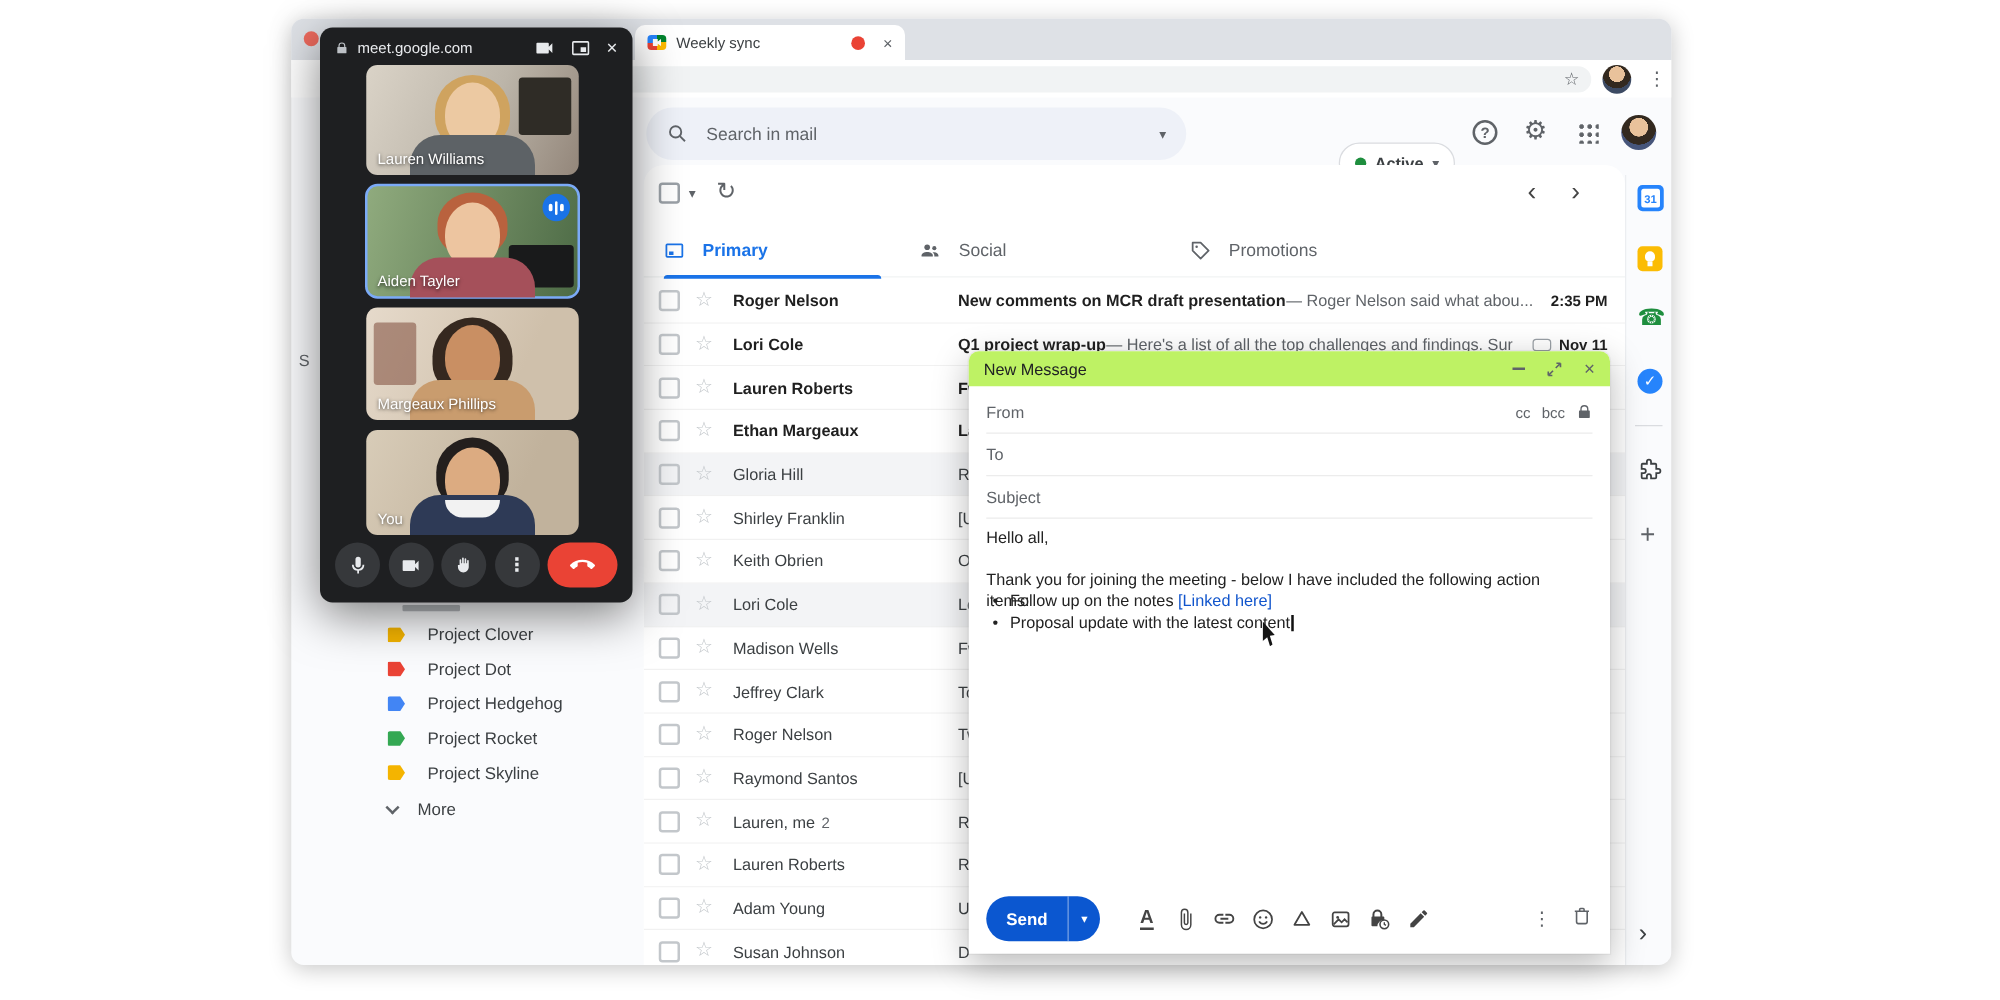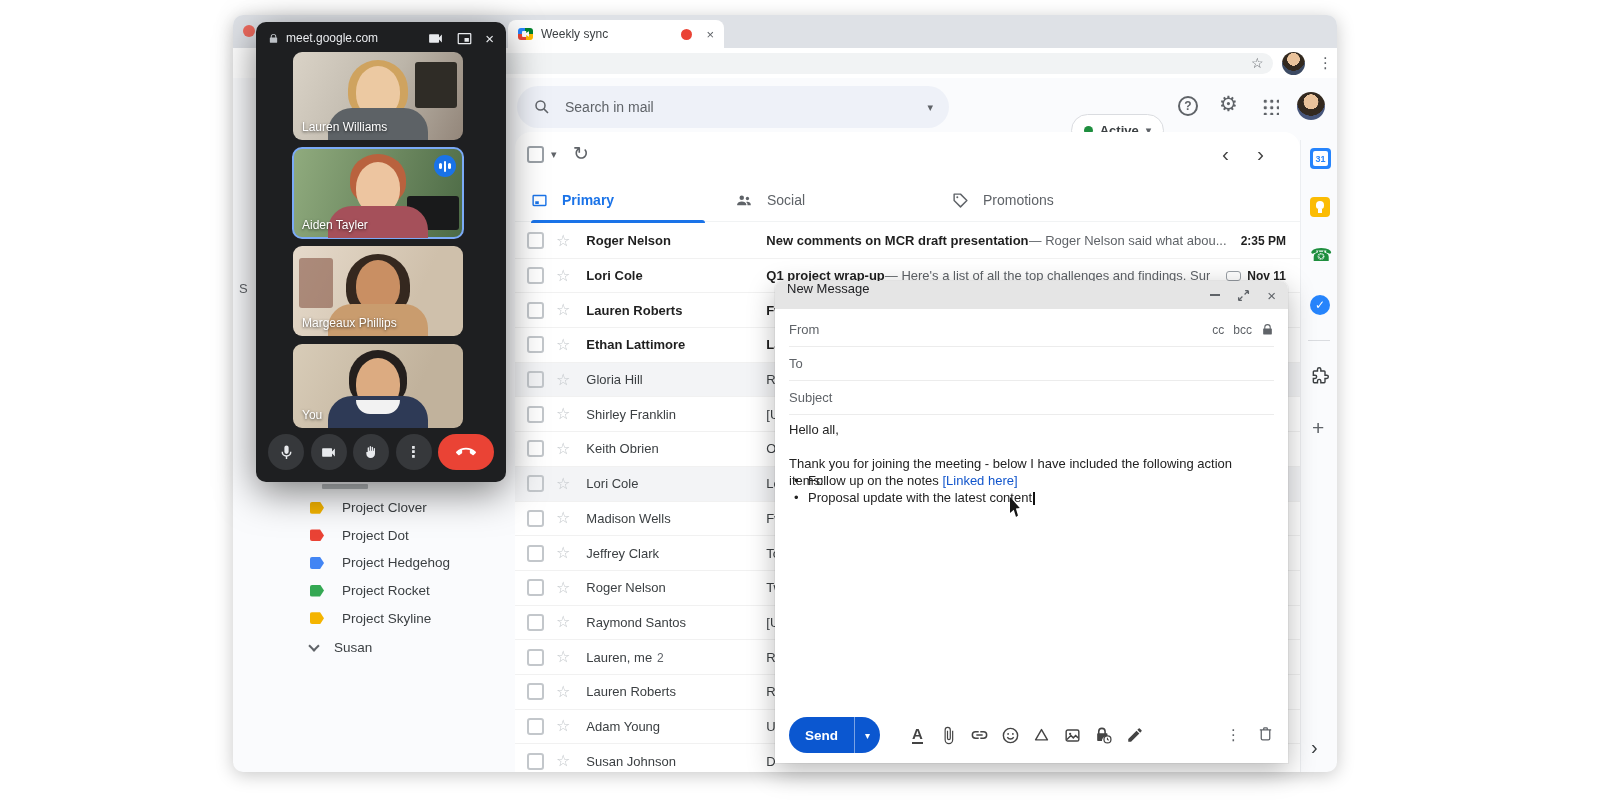--- a/index.html
+++ b/index.html
@@ -101,21 +101,21 @@
   .tasks-ic { top:155px; width:20px; height:20px; border-radius:50%; background:#2684fc; color:#fff; font-size:12px; font-weight:700;
               display:flex; align-items:center; justify-content:center; }
   .rail-div { top:200px; width:22px; height:1px; background:#dadce0; left:7px; }
   .puzzle-ic { top:226px; }
   .plus-ic { top:276px; font-size:21px; color:#5f6368; left:11px; }
   .rail-chev { position:absolute; left:1311px; top:736px; font-size:20px; color:#3c4043; }
 
   
   .compose { position:absolute; left:775px; top:281px; width:513px; height:482px; background:#fff;
              border-radius:8px 8px 0 0; box-shadow:0 8px 28px rgba(0,0,0,.28), 0 0 0 1px rgba(0,0,0,.04); z-index:30; }
-  .c-head { height:28px; background:#e5e5e5; border-radius:8px 8px 0 0; display:flex; padding:0 12px;gap:14px; }
+  .c-head { height:28px; background:#bef264; border-radius:8px 8px 0 0; display:flex; align-items:center; padding:0 12px;gap:14px; }
   .c-title { font-size:13px; color:#202124; flex:1; }
   .c-hicons { display:flex; align-items:center; gap:17px; }
   .min-ic { width:10px; height:2px; background:#5f6368; }
   .c-close { font-size:15px; color:#5f6368; line-height:1; }
   .c-field { position:relative; height:34px; margin:0 14px; border-bottom:1px solid #ececec; display:flex; align-items:center; }
   .c-field .flabel { font-size:13px; color:#5f6368; }
   .cc-group { margin-left:auto; display:flex; align-items:center; gap:9px; font-size:12px; color:#5f6368; }
   .c-body { position:absolute; left:14px; top:140px; width:480px; font-size:13px; color:#222; line-height:17px; }
   .c-line2 { position:absolute; top:34px; }
   .c-bullets { position:absolute; top:51px; left:5px; }
@@ -289,21 +289,21 @@
     <span class="star">☆</span>
     <span class="sender">Lauren Roberts</span>
     <span class="subjwrap">
           <span class="subj">Fw</span>
         </span>
 
   </div>
       <div class="erow unread">
     <div class="cb"></div>
     <span class="star">☆</span>
-    <span class="sender">Ethan Lattimore</span>
+    <span class="sender">Ethan Margeaux</span>
     <span class="subjwrap">
           <span class="subj">La</span>
         </span>
 
   </div>
       <div class="erow shaded">
     <div class="cb"></div>
     <span class="star">☆</span>
     <span class="sender">Gloria Hill</span>
     <span class="subjwrap">
@@ -431,21 +431,21 @@
     <span class="ltag" style="background: rgb(52, 168, 83);"></span>
     <span class="lname">Project Rocket</span>
   </div>
       <div class="lrow">
     <span class="ltag" style="background: rgb(244, 180, 0);"></span>
     <span class="lname">Project Skyline</span>
   </div>
     </div>
   <div class="more-row">
     <span class="chev-down"></span>
-    <span class="lname">Susan</span>
+    <span class="lname">More</span>
   </div>
 
   <div class="rail">
     <div class="rail-item cal-ic">
         <div class="cal-in">31</div>
       </div>
     <div class="rail-item keep-ic"></div>
     <div class="rail-item voice-ic">☎</div>
     <div class="rail-item tasks-ic">✓</div>
     <div class="rail-item rail-div"></div>

